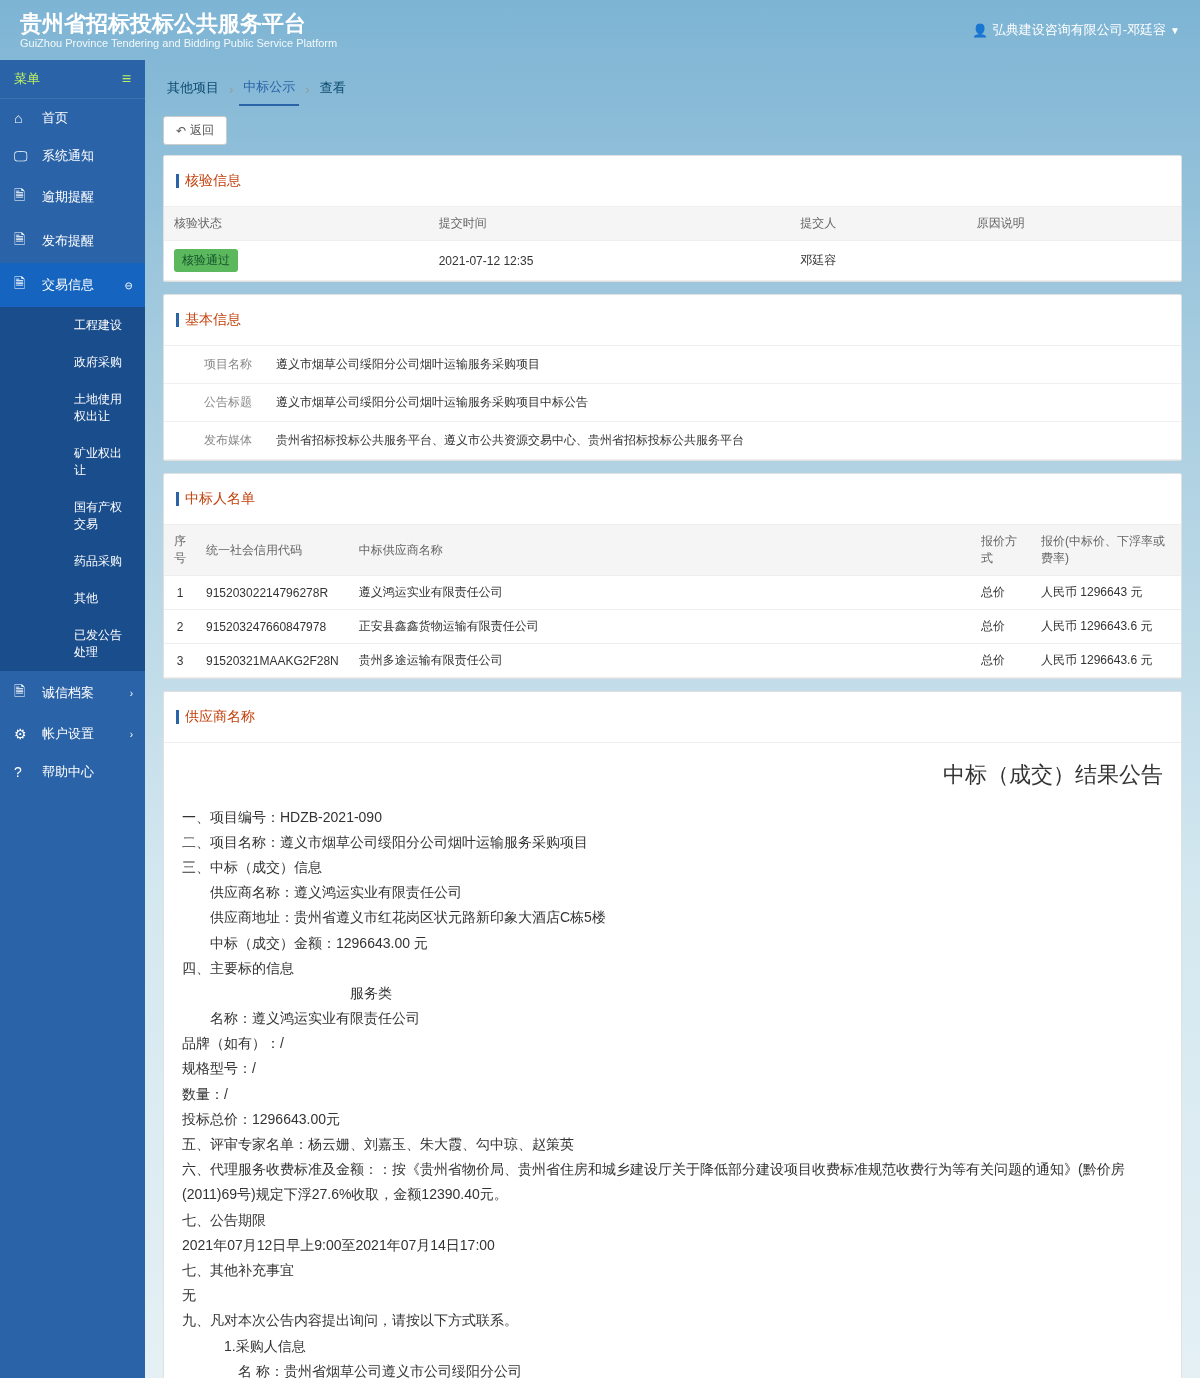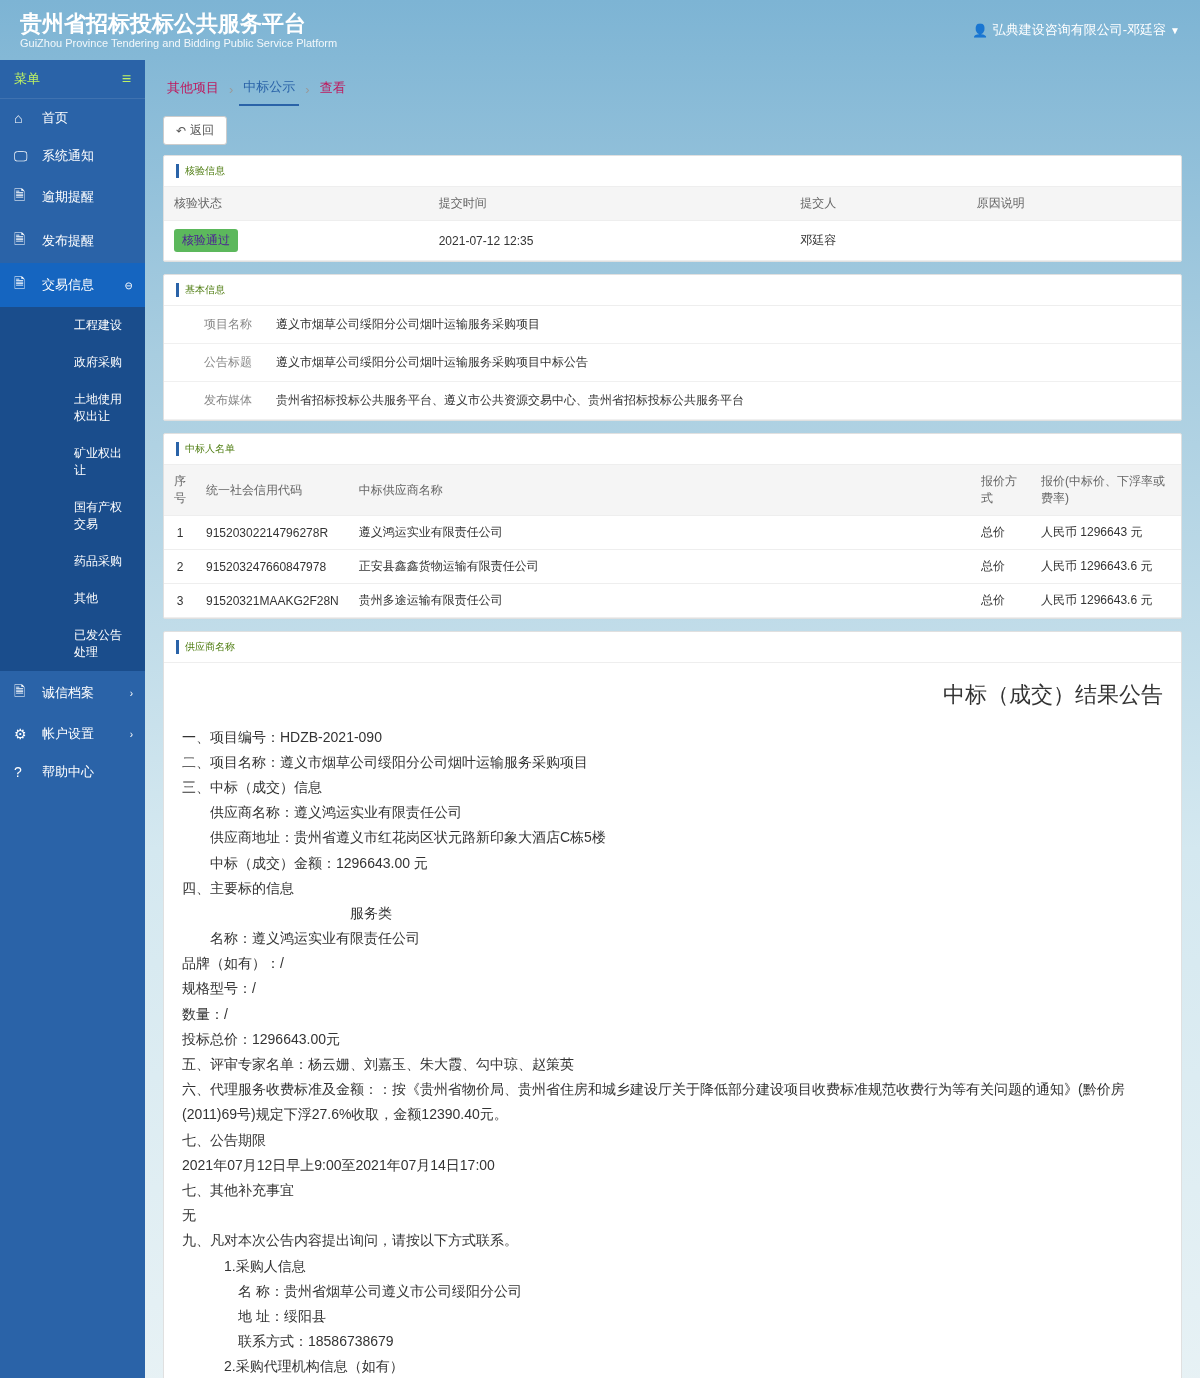--- a/index.html
+++ b/index.html
@@ -15,31 +15,31 @@
 .menu-header { display: flex; justify-content: space-between; align-items: center; padding: 10px 14px; color: #bef264; border-bottom: 1px solid rgba(255,255,255,0.1); }
 .menu-header span:last-child { font-size: 16px; }
 .menu-item { display: flex; align-items: center; padding: 10px 14px; color: #fff; font-size: 13px; cursor: pointer; position: relative; }
 .menu-item.active { background: #1565c0; }
 .menu-item .icon { width: 18px; margin-right: 10px; font-size: 14px; }
 .menu-item .expand { position: absolute; right: 12px; font-size: 10px; }
 .submenu { background: #1a4d8c; padding-left: 36px; }
 .submenu .menu-item { padding-left: 38px; font-size: 12px; }
 .main { flex: 1; padding: 12px 18px; }
 .breadcrumb { display: flex; align-items: center; gap: 6px; font-size: 13px; margin-bottom: 10px; }
-.breadcrumb .crumb { padding: 6px 4px 8px; color: #be185d; }
+.breadcrumb .crumb { padding: 6px 4px 8px; color: #0c4a6e; }
 .breadcrumb .crumb.active { color: #2a63a8; border-bottom: 2px solid #2a63a8; }
 .breadcrumb .sep { color: #999; }
 .btn-back { display: inline-flex; align-items: center; gap: 4px; padding: 5px 12px; background: #fff; border: 1px solid #ccc; border-radius: 3px; font-size: 12px; color: #555; cursor: pointer; margin-bottom: 10px; }
 .panel { background: #fff; border: 1px solid #e0e0e0; border-radius: 2px; margin-bottom: 12px; }
-.panel-header { padding: 8px 12px; border-bottom: 1px solid #eee; display: flex; align-items: center; gap: 6px; font-size: 10px; color: #4d7c0f; }
+.panel-header { padding: 16px 12px; border-bottom: 1px solid #eee; display: flex; align-items: center; gap: 6px; font-size: 14px; color: #c2410c; }
 .panel-header::before { content: ""; width: 3px; height: 14px; background: #2a63a8; display: inline-block; }
 .table { width: 100%; border-collapse: collapse; }
 .table th, .table td { padding: 8px 10px; text-align: left; font-size: 12px; border-bottom: 1px solid #eee; }
 .table th { background: #f5f5f5; color: #666; font-weight: normal; }
-.badge-pass { display: inline-block; background: #5cb85c; color: #4c1d95; padding: 3px 8px; border-radius: 3px; font-size: 12px; }
+.badge-pass { display: inline-block; background: #5cb85c; color: #14532d; padding: 3px 8px; border-radius: 3px; font-size: 12px; }
 .info-row { display: flex; border-bottom: 1px solid #f0f0f0; }
 .info-label { width: 100px; padding: 10px 12px; text-align: right; color: #888; font-size: 12px; }
 .info-value { flex: 1; padding: 10px 12px; font-size: 12px; color: #333; }
 .announce { padding: 12px 18px; font-size: 14px; line-height: 1.8; color: #333; }
 .announce h2 { text-align: right; font-size: 22px; font-weight: normal; margin-bottom: 10px; font-family: "SimSun", serif; }
 .announce .indent2 { padding-left: 2em; }
 .announce .indent3 { padding-left: 3em; }
 .announce .indent4 { padding-left: 4em; }
 </style>
 </head>

